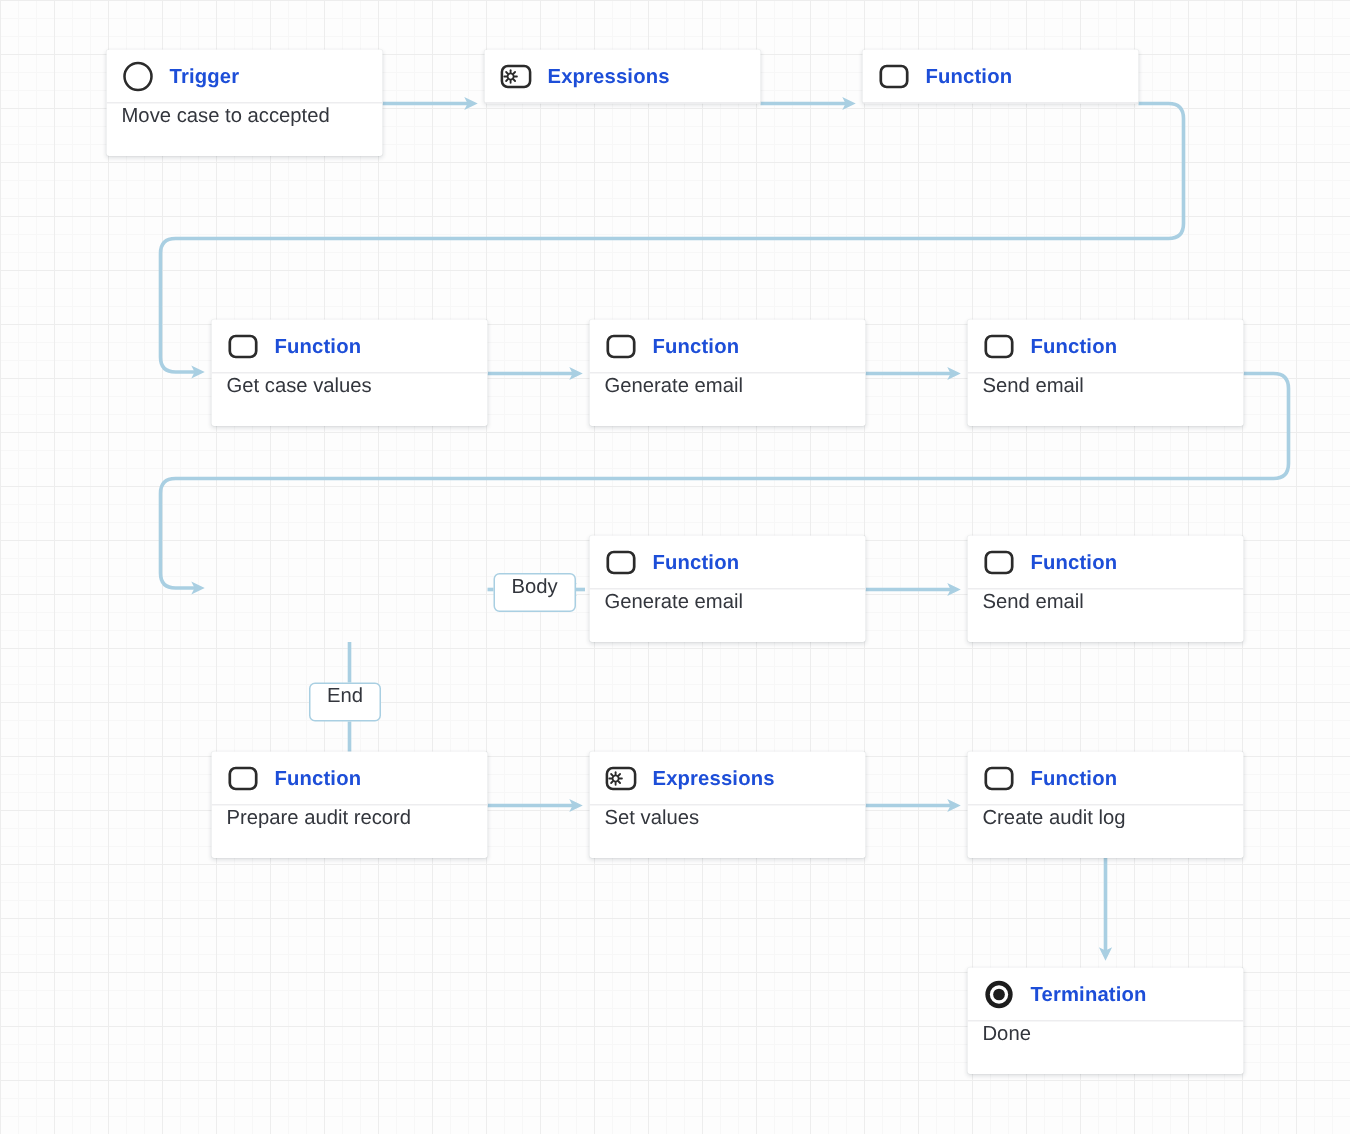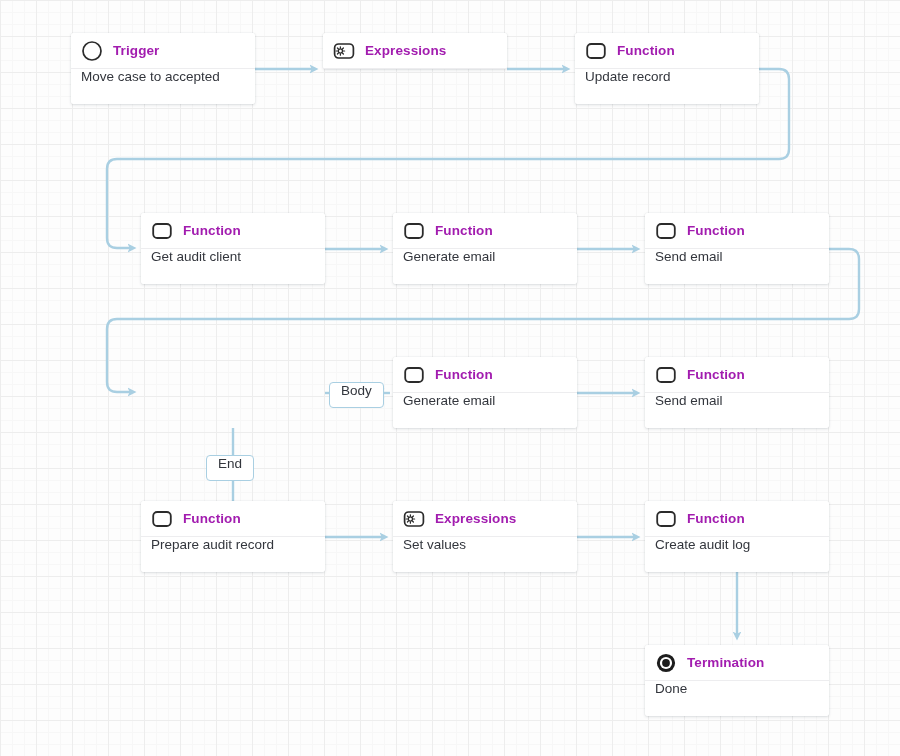--- a/index.html
+++ b/index.html
@@ -50,21 +50,21 @@
   .node-icon {
     width: 22px;
     height: 22px;
     flex: 0 0 22px;
     margin-right: 10px;
     display: block;
   }
   .node-type {
     font-size: 13.5px;
     font-weight: bold;
-    color: #a21caf;
+    color: #1d4ed8;
     letter-spacing: 0.1px;
     white-space: nowrap;
   }
   .node-body {
     height: 35px;
     display: flex;
     align-items: flex-start;
     padding: 0 10px;
     box-sizing: border-box;
   }
@@ -168,34 +168,31 @@
     </div>
   </div>
 
   <div class="node" style="left:575px; top:33px;">
     <div class="node-head">
       <svg class="node-icon" viewBox="0 0 22 22">
         <rect x="2.2" y="4" width="17.6" height="14" rx="4" ry="4" fill="none" stroke="#2b2b2b" stroke-width="1.8"></rect>
       </svg>
       <span class="node-type">Function</span>
     </div>
-    <div class="node-body">
-      <span class="node-label">Update record</span>
-    </div>
   </div>
 
   <div class="node" style="left:141px; top:213px;">
     <div class="node-head">
       <svg class="node-icon" viewBox="0 0 22 22">
         <rect x="2.2" y="4" width="17.6" height="14" rx="4" ry="4" fill="none" stroke="#2b2b2b" stroke-width="1.8"></rect>
       </svg>
       <span class="node-type">Function</span>
     </div>
     <div class="node-body">
-      <span class="node-label">Get audit client</span>
+      <span class="node-label">Get case values</span>
     </div>
   </div>
 
   <div class="node" style="left:393px; top:213px;">
     <div class="node-head">
       <svg class="node-icon" viewBox="0 0 22 22">
         <rect x="2.2" y="4" width="17.6" height="14" rx="4" ry="4" fill="none" stroke="#2b2b2b" stroke-width="1.8"></rect>
       </svg>
       <span class="node-type">Function</span>
     </div>

